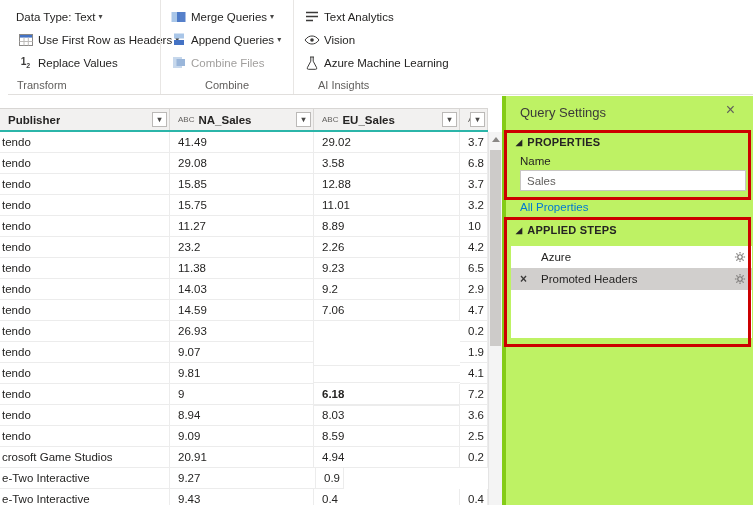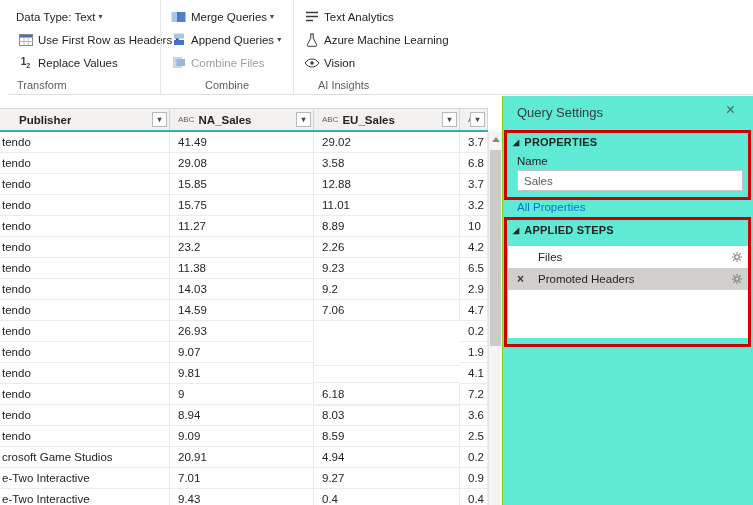--- a/index.html
+++ b/index.html
@@ -21,21 +21,21 @@
   .rg-2 .rgroup-label{text-align:left;padding-left:24px;}
   .ic-replace{font-size:10px;color:#3b3a39;font-weight:bold;line-height:1;}
   .ic-replace sub{font-size:7px;}
 
   
   .grid{position:absolute;left:0;top:96px;width:488px;bottom:0;background:#fff;overflow:hidden;}
   .grid-header{position:absolute;top:12px;left:0;height:22px;display:flex;background:#f2f1f0;
                border-top:1px solid #d8d6d4;box-sizing:border-box;}
   .hcell{box-sizing:border-box;position:relative;display:flex;align-items:center;flex:none;
          border-right:1px solid #d8d6d4;padding:0 2px 0 8px;font-weight:bold;font-size:11.5px;overflow:hidden;}
-  .hcell.first{padding-left:19px;}
+  .hcell.first{padding-left:8px;}
   .tbadge{font-size:8px;color:#605e5c;margin-right:4px;font-weight:normal;}
   .hname{overflow:hidden;white-space:nowrap;}
   .fbtn{position:absolute;right:2px;top:3px;width:15px;height:15px;background:#fff;
         border:1px solid #bbb9b7;display:flex;align-items:center;justify-content:center;box-sizing:border-box;}
   .fbtn span{font-size:8px;color:#494847;line-height:1;}
   .accent{position:absolute;top:34px;left:0;width:488px;height:2px;background:#2bb5a9;}
   .grid-body{position:absolute;top:36px;left:0;right:0;bottom:0;overflow:hidden;}
   .grow{display:flex;height:21px;box-sizing:border-box;}
   .gcell{box-sizing:border-box;flex:none;border-right:1px solid #ececec;border-bottom:1px solid #ececec;
          font-size:11.5px;line-height:20px;padding:0 2px 0 8px;overflow:hidden;white-space:nowrap;}
@@ -43,22 +43,22 @@
 
   
   .vscroll{position:absolute;left:488px;top:132px;width:14px;bottom:0;background:#f4f4f4;
            border-left:1px solid #e4e4e4;box-sizing:border-box;}
   .vs-up{height:15px;display:flex;align-items:center;justify-content:center;}
   .vs-up .tri{width:0;height:0;border-left:4px solid transparent;border-right:4px solid transparent;
               border-bottom:5px solid #8a8886;}
   .vs-thumb{position:absolute;top:18px;left:1px;right:1px;height:196px;background:#cdcbc9;}
 
   
-  .panel{position:absolute;left:502px;top:96px;right:0;bottom:0;background:#5eead4;
-         border-left:1px solid #84cc16;box-sizing:border-box;text-decoration:underline;}
+  .panel{position:absolute;left:502px;top:96px;right:0;bottom:0;background:#bef264;
+         border-left:4px solid #84cc16;box-sizing:border-box;text-decoration:underline;}
   .panel-title{position:absolute;top:9px;left:14px;font-size:13px;color:#3b3a39;}
   .panel-close{position:absolute;top:6px;right:18px;font-size:16px;color:#605e5c;line-height:1;cursor:pointer;}
   .sec-head{position:absolute;left:10px;font-size:11px;font-weight:bold;color:#252423;
             display:flex;align-items:center;letter-spacing:.2px;}
   .sec-head .tri{font-size:8px;margin-right:5px;color:#252423;}
   #props-head{top:40px;}
   .name-label{position:absolute;top:59px;left:14px;font-size:11.5px;}
   .name-input{position:absolute;top:74px;left:14px;width:226px;height:21px;box-sizing:border-box;
               border:1px solid #c8c6c4;background:#fff;font-family:inherit;font-size:11.5px;
               color:#605e5c;padding:0 6px;outline:none;}
@@ -142,34 +142,34 @@
         <div class="ritem">
           <span class="ricon">
             <svg width="14" height="11" viewBox="0 0 14 11">
               <path d="M1 1.5h12M1 5.5h12M1 9.5h7" stroke="#3b3a39" stroke-width="1.4" fill="none"></path>
             </svg>
           </span>
           <span>Text Analytics</span>
         </div>
         <div class="ritem">
           <span class="ricon">
-            <svg width="12" height="14" viewBox="0 0 12 14">
-              <path d="M4 1h4M4.8 1v4.2L1.4 11.6a1.2 1.2 0 0 0 1.1 1.7h7a1.2 1.2 0 0 0 1.1-1.7L7.2 5.2V1" fill="none" stroke="#3b3a39"></path>
-            </svg>
-          </span>
-          <span>Azure Machine Learning</span>
-        </div>
-        <div class="ritem">
-          <span class="ricon">
             <svg width="16" height="10" viewBox="0 0 16 10">
               <path d="M1 5C3.4 1.8 5.7 1 8 1s4.6.8 7 4c-2.4 3.2-4.7 4-7 4S3.4 8.2 1 5z" fill="none" stroke="#3b3a39"></path>
               <circle cx="8" cy="5" r="1.8" fill="#3b3a39"></circle>
             </svg>
           </span>
           <span>Vision</span>
+        </div>
+        <div class="ritem">
+          <span class="ricon">
+            <svg width="12" height="14" viewBox="0 0 12 14">
+              <path d="M4 1h4M4.8 1v4.2L1.4 11.6a1.2 1.2 0 0 0 1.1 1.7h7a1.2 1.2 0 0 0 1.1-1.7L7.2 5.2V1" fill="none" stroke="#3b3a39"></path>
+            </svg>
+          </span>
+          <span>Azure Machine Learning</span>
         </div>
         <div class="rgroup-label">AI Insights</div>
       </div>
     </div>
 
   <div class="grid">
     <div class="grid-header" id="grid-header">
         <div class="hcell first" style="width: 170px;">
           <span class="hname">Publisher</span>
           <span class="fbtn">
@@ -268,21 +268,21 @@
         </div>
         <div class="grow">
           <div class="gcell first" style="width: 170px;">tendo</div>
           <div class="gcell" style="width: 144px;">9.81</div>
           <div class="gcell" style="width: 146px; margin-top: 42px;">7.57</div>
           <div class="gcell" style="width: 28px;">4.1</div>
         </div>
         <div class="grow">
           <div class="gcell first" style="width: 170px;">tendo</div>
           <div class="gcell" style="width: 144px;">9</div>
-          <div class="gcell" style="width: 146px;">6.18</div>
+          <div class="gcell" style="width: 146px; font-weight: bold;">6.18</div>
           <div class="gcell" style="width: 28px;">7.2</div>
         </div>
         <div class="grow">
           <div class="gcell first" style="width: 170px;">tendo</div>
           <div class="gcell" style="width: 144px;">8.94</div>
           <div class="gcell" style="width: 146px;">8.03</div>
           <div class="gcell" style="width: 28px;">3.6</div>
         </div>
         <div class="grow">
           <div class="gcell first" style="width: 170px;">tendo</div>
@@ -291,21 +291,20 @@
           <div class="gcell" style="width: 28px;">2.5</div>
         </div>
         <div class="grow">
           <div class="gcell first" style="width: 170px;">crosoft Game Studios</div>
           <div class="gcell" style="width: 144px;">20.91</div>
           <div class="gcell" style="width: 146px;">4.94</div>
           <div class="gcell" style="width: 28px;">0.2</div>
         </div>
         <div class="grow">
           <div class="gcell first" style="width: 170px;">e-Two Interactive</div>
-          <div class="gcell" style="width: 144px;">7.01</div>
           <div class="gcell" style="width: 146px;">9.27</div>
           <div class="gcell" style="width: 28px;">0.9</div>
         </div>
         <div class="grow">
           <div class="gcell first" style="width: 170px;">e-Two Interactive</div>
           <div class="gcell" style="width: 144px;">9.43</div>
           <div class="gcell" style="width: 146px;">0.4</div>
           <div class="gcell" style="width: 28px;">0.4</div>
         </div>
       </div>
@@ -329,21 +328,21 @@
     <div class="name-label">Name</div>
     <input class="name-input" type="text" value="Sales" style="">
     <div class="all-props" id="all-props" style="color: rgb(0, 120, 212);">All Properties</div>
 
     <div class="sec-head" id="steps-head">
       <span class="tri">◢</span>
       <span>APPLIED STEPS</span>
     </div>
     <div class="steps-list" id="steps-list">
         <div class="step">
-          <span class="slabel">Files</span>
+          <span class="slabel">Azure</span>
           <span class="gear">
             <svg width="12" height="12" viewBox="0 0 16 16">
               <g stroke="#797775" stroke-width="1.5" fill="none">
                 <circle cx="8" cy="8" r="3"></circle>
                 <path d="M8 1.2v2.2M8 12.6v2.2M1.2 8h2.2M12.6 8h2.2M3.2 3.2l1.6 1.6M11.2 11.2l1.6 1.6M12.8 3.2l-1.6 1.6M4.8 11.2l-1.6 1.6"></path>
               </g>
             </svg>
           </span>
         </div>
         <div class="step selected">

